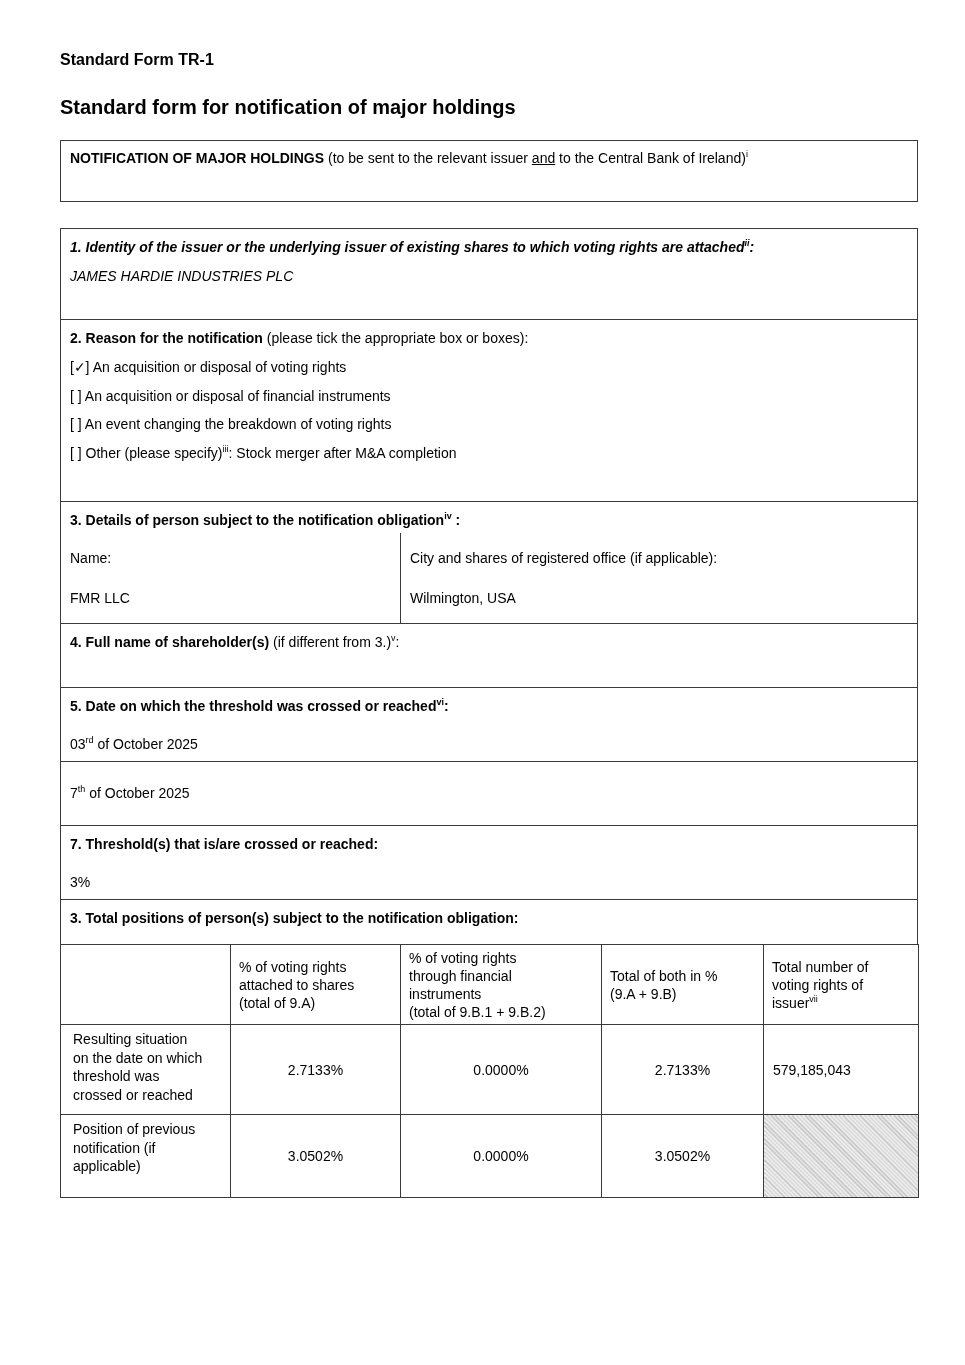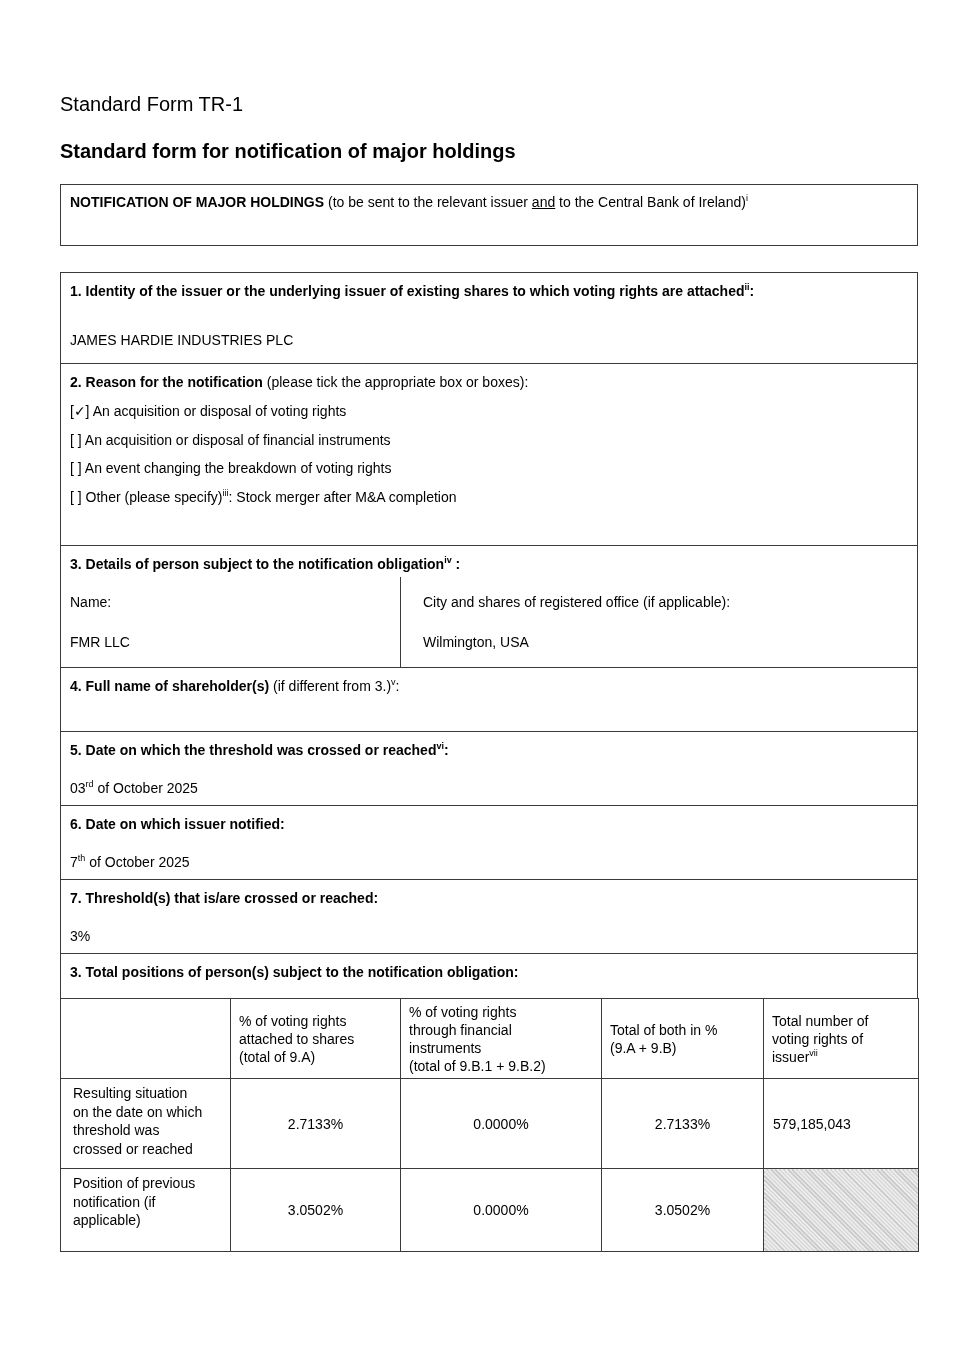--- a/index.html
+++ b/index.html
@@ -8,22 +8,22 @@
     width: 965px; height: 1365px;
     font-family: "Liberation Sans", sans-serif;
     color: #000000;
     position: relative;
   }
   .content {
     position: absolute; left: 60px; top: 0;
     width: 858px;
   }
   .page-title {
-    margin-top: 92px;
-    font-size: 20px; font-weight: normal; line-height: 24px;
+    margin-top: 48px;
+    font-size: 16px; font-weight: bold; line-height: 24px;
   }
   .page-subtitle {
     margin-top: 23px;
     font-size: 20px; font-weight: bold; line-height: 24px;
   }
   .banner-box {
     margin-top: 21px;
     border: 1px solid #3a3a3a;
     min-height: 62px;
     padding: 5px 9px;
@@ -34,30 +34,30 @@
   sup { font-size: 9px; line-height: 0; vertical-align: super; }
   b, .bold { font-weight: bold; }
 
   .form-box { margin-top: 26px; border: 1px solid #3a3a3a; font-size: 14px; }
   .section { border-top: 1px solid #3a3a3a; padding: 6px 9px 4px; line-height: 25px; }
   .section.first { border-top: none; }
   .sec-heading { font-weight: bold; }
   .sec-heading .normal { font-weight: normal; }
   .value-line { margin-top: 13px; }
 
-  .s1 { min-height: 90px; }
-  .s1 .value-line { margin-top: 24px; }
+  .s1 { min-height: 90px; font-style: italic; }
+  .s1 .value-line { margin-top: 4px; }
 
   .s2 { min-height: 182px; }
   .option { margin-top: 12px; line-height: 28.5px; margin-top: 0; }
   .options { margin-top: 2px; }
 
   .s3 { min-height: 121px; padding: 0; }
   .s3-heading { padding: 6px 9px 0; }
-  .s3-grid { display: grid; grid-template-columns: 340px 1fr; min-height: 90px; gap: 13px; }
+  .s3-grid { display: grid; grid-template-columns: 340px 1fr; min-height: 90px; }
   .s3-col { padding: 13px 9px 8px; }
   .s3-col.left { border-right: 1px solid #3a3a3a; }
   .s3-value { margin-top: 15px; }
 
   .s4 { min-height: 64px; }
   .s5 { min-height: 63px; }
   .s6 { min-height: 64px; }
   .s7 { min-height: 68px; }
   .s8 { min-height: 45px; }
 
@@ -138,21 +138,20 @@
     <div class="section s4">
       <div class="sec-heading"><span>4. Full name of shareholder(s)</span><span class="normal"> (if different from 3.)</span><sup class="normal">v</sup><span class="normal">:</span></div>
     </div>
 
     <div class="section s5">
       <div class="sec-heading"><span>5. Date on which the threshold was crossed or reached</span><sup>vi</sup><span>:</span></div>
       <div class="value-line"><span>03</span><sup>rd</sup><span> of October 2025</span></div>
     </div>
 
     <div class="section s6">
-      <div class="sec-heading">6. Date on which issuer notified:</div>
       <div class="value-line"><span>7</span><sup>th</sup><span> of October 2025</span></div>
     </div>
 
     <div class="section s7">
       <div class="sec-heading">7. Threshold(s) that is/are crossed or reached:</div>
       <div class="value-line">3%</div>
     </div>
 
     <div class="section s8">
       <div class="sec-heading">3. Total positions of person(s) subject to the notification obligation:</div>

